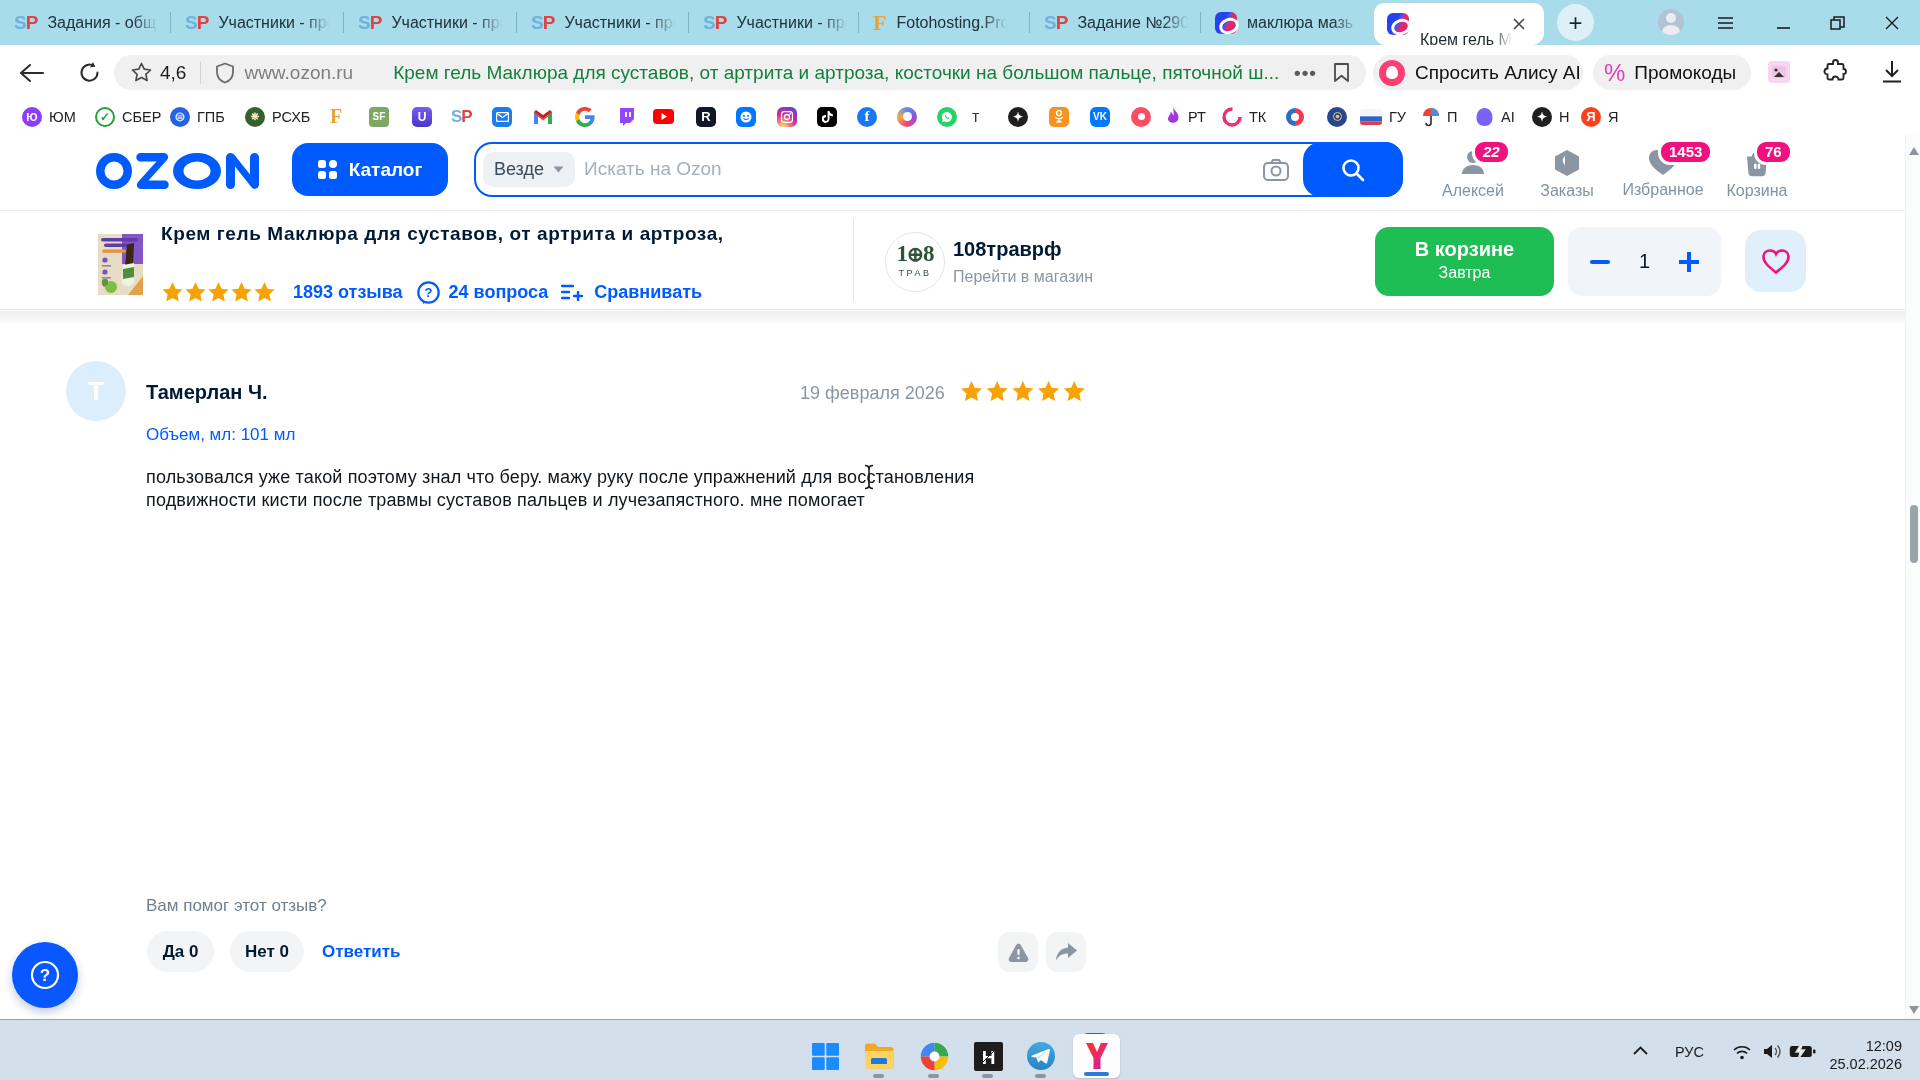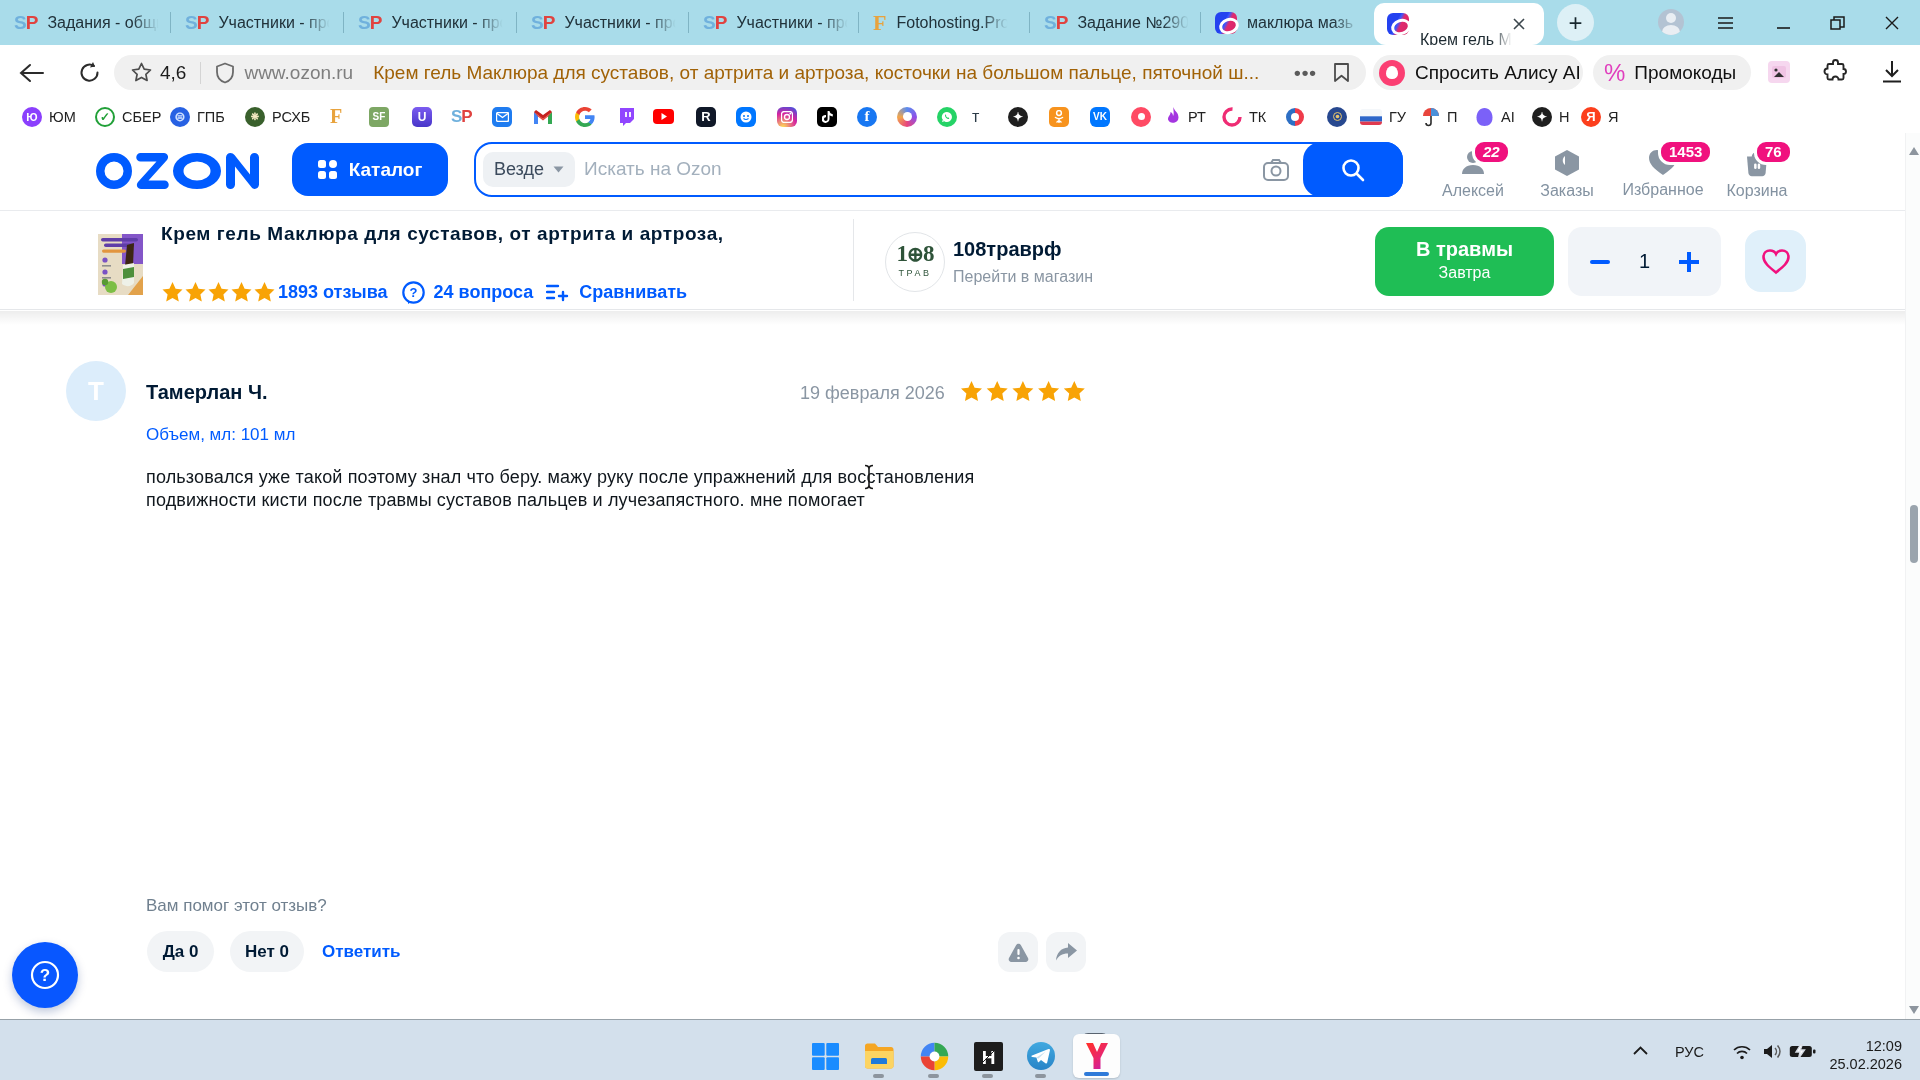--- a/index.html
+++ b/index.html
@@ -171,21 +171,21 @@
   <div id="urlpill">
     <svg style="margin-left:17px;" width="21" height="21" viewBox="0 0 21 21">
         <path d="M10.5 1.5 L13.2 7.2 L19.5 8 L14.9 12.3 L16.1 18.5 L10.5 15.4 L4.9 18.5 L6.1 12.3 L1.5 8 L7.8 7.2 Z" fill="none" stroke="#4c4c4c" stroke-width="1.7" stroke-linejoin="round"></path>
       </svg>
     <span style="margin-left:8px;font-weight:500;">4,6</span>
     <span style="width:1px;height:22px;background:#d4d4d4;margin:0 14px;"></span>
     <svg width="20" height="22" viewBox="0 0 20 22">
         <path d="M10 1.5 L18 4.5 V10 C18 15.5 14.5 19 10 20.5 C5.5 19 2 15.5 2 10 V4.5 Z" fill="none" stroke="#6a6a6a" stroke-width="1.8" stroke-linejoin="round"></path>
       </svg>
     <span style="margin-left:9px;color:#7e7e7e;">www.ozon.ru</span>
-    <span style="margin-left:20px;color:#a16207;">Крем гель Маклюра для суставов, от артрита и артроза, косточки на большом пальце, пяточной ш...</span>
+    <span style="margin-left:40px;color:#15803d;">Крем гель Маклюра для суставов, от артрита и артроза, косточки на большом пальце, пяточной ш...</span>
     <span style="margin-left:auto;margin-right:0;color:#5b5b5b;font-weight:700;letter-spacing:1px;">•••</span>
     <svg style="margin-left:16px;margin-right:16px;" width="17" height="21" viewBox="0 0 17 21">
         <path d="M2 2 H15 V19 L8.5 13.8 L2 19 Z" fill="none" stroke="#4c4c4c" stroke-width="1.8" stroke-linejoin="round"></path>
       </svg>
   </div>
   <div class="apill" style="left:1373px;width:210px;">
     <span style="margin-left:6px;width:26px;height:26px;border-radius:50%;background:#fb3f73;position:relative;flex:none;">
         <span style="position:absolute;left:7px;top:6.5px;width:12px;height:13px;background:#fff;border-radius:50% 50% 50% 50% / 62% 62% 42% 42%;"></span>
       </span>
     <span style="margin-left:10px;">Спросить Алису AI</span>
@@ -462,42 +462,42 @@
   <div class="plinks" style="left:162px;">
     <svg width="113" height="21" viewBox="0 0 113 21">
       <g fill="#f8a305">
           <path id="st1" d="M10.5 0 L13.6 6.8 L20.5 7.6 L15.4 12.4 L16.8 19.6 L10.5 16 L4.2 19.6 L5.6 12.4 L0.5 7.6 L7.4 6.8 Z"></path>
           <use href="#st1" x="23"></use>
           <use href="#st1" x="46"></use>
           <use href="#st1" x="69"></use>
           <use href="#st1" x="92"></use>
         </g>
     </svg>
-    <span style="margin-left:3px;">1893 отзыва</span>
+    <span style="margin-left:18px;">1893 отзыва</span>
     <svg style="margin-left:14px;" width="23" height="23" viewBox="0 0 23 23">
         <circle cx="11.5" cy="11.5" r="10.2" fill="none" stroke="#005bff" stroke-width="2.2"></circle>
         <text x="11.5" y="16" font-size="13" font-weight="bold" fill="#005bff" text-anchor="middle">?</text>
         <path d="M6 20.3 L6 23 L10 20.3 Z" fill="#005bff"></path>
       </svg>
     <span style="margin-left:9px;">24 вопроса</span>
     <svg style="margin-left:13px;" width="25" height="20" viewBox="0 0 25 20">
         <path d="M1 3 H12 M1 9 H8 M1 15 H8" stroke="#005bff" stroke-width="2.4" stroke-linecap="round"></path>
         <path d="M17 9 V17 M13 13 H21" stroke="#005bff" stroke-width="2.4" stroke-linecap="round"></path>
       </svg>
     <span style="margin-left:8px;">Сравнивать</span>
   </div>
   <div id="vdiv"></div>
   <div id="sellerlogo">
     <div style="font-family:'Liberation Serif',serif;font-size:23px;font-weight:700;color:#2e5339;margin-top:8px;letter-spacing:-1px;">1<span style="font-size:20px;">⊕</span>8</div>
     <div style="font-size:9px;color:#2e5339;letter-spacing:2.5px;margin-top:1px;">ТРАВ</div>
   </div>
   <div class="abs" style="left:953px;top:27px;font-size:20px;font-weight:700;color:#001a34;">108траврф</div>
   <div class="abs" style="left:953px;top:57px;font-size:16px;color:#8a96a3;">Перейти в магазин</div>
   <div id="greenbtn">
-    <div style="font-size:20px;font-weight:700;margin-top:11px;">В травмы</div>
+    <div style="font-size:20px;font-weight:700;margin-top:11px;">В корзине</div>
     <div style="font-size:16px;margin-top:3px;">Завтра</div>
   </div>
   <div id="qty">
     <svg width="20" height="4" viewBox="0 0 20 4">
         <rect width="20" height="4" rx="2" fill="#005bff"></rect>
       </svg>
     <span style="font-size:20px;color:#001a34;">1</span>
     <svg width="20" height="20" viewBox="0 0 20 20">
         <path d="M10 0 V20 M0 10 H20" stroke="#005bff" stroke-width="4"></path>
       </svg>

